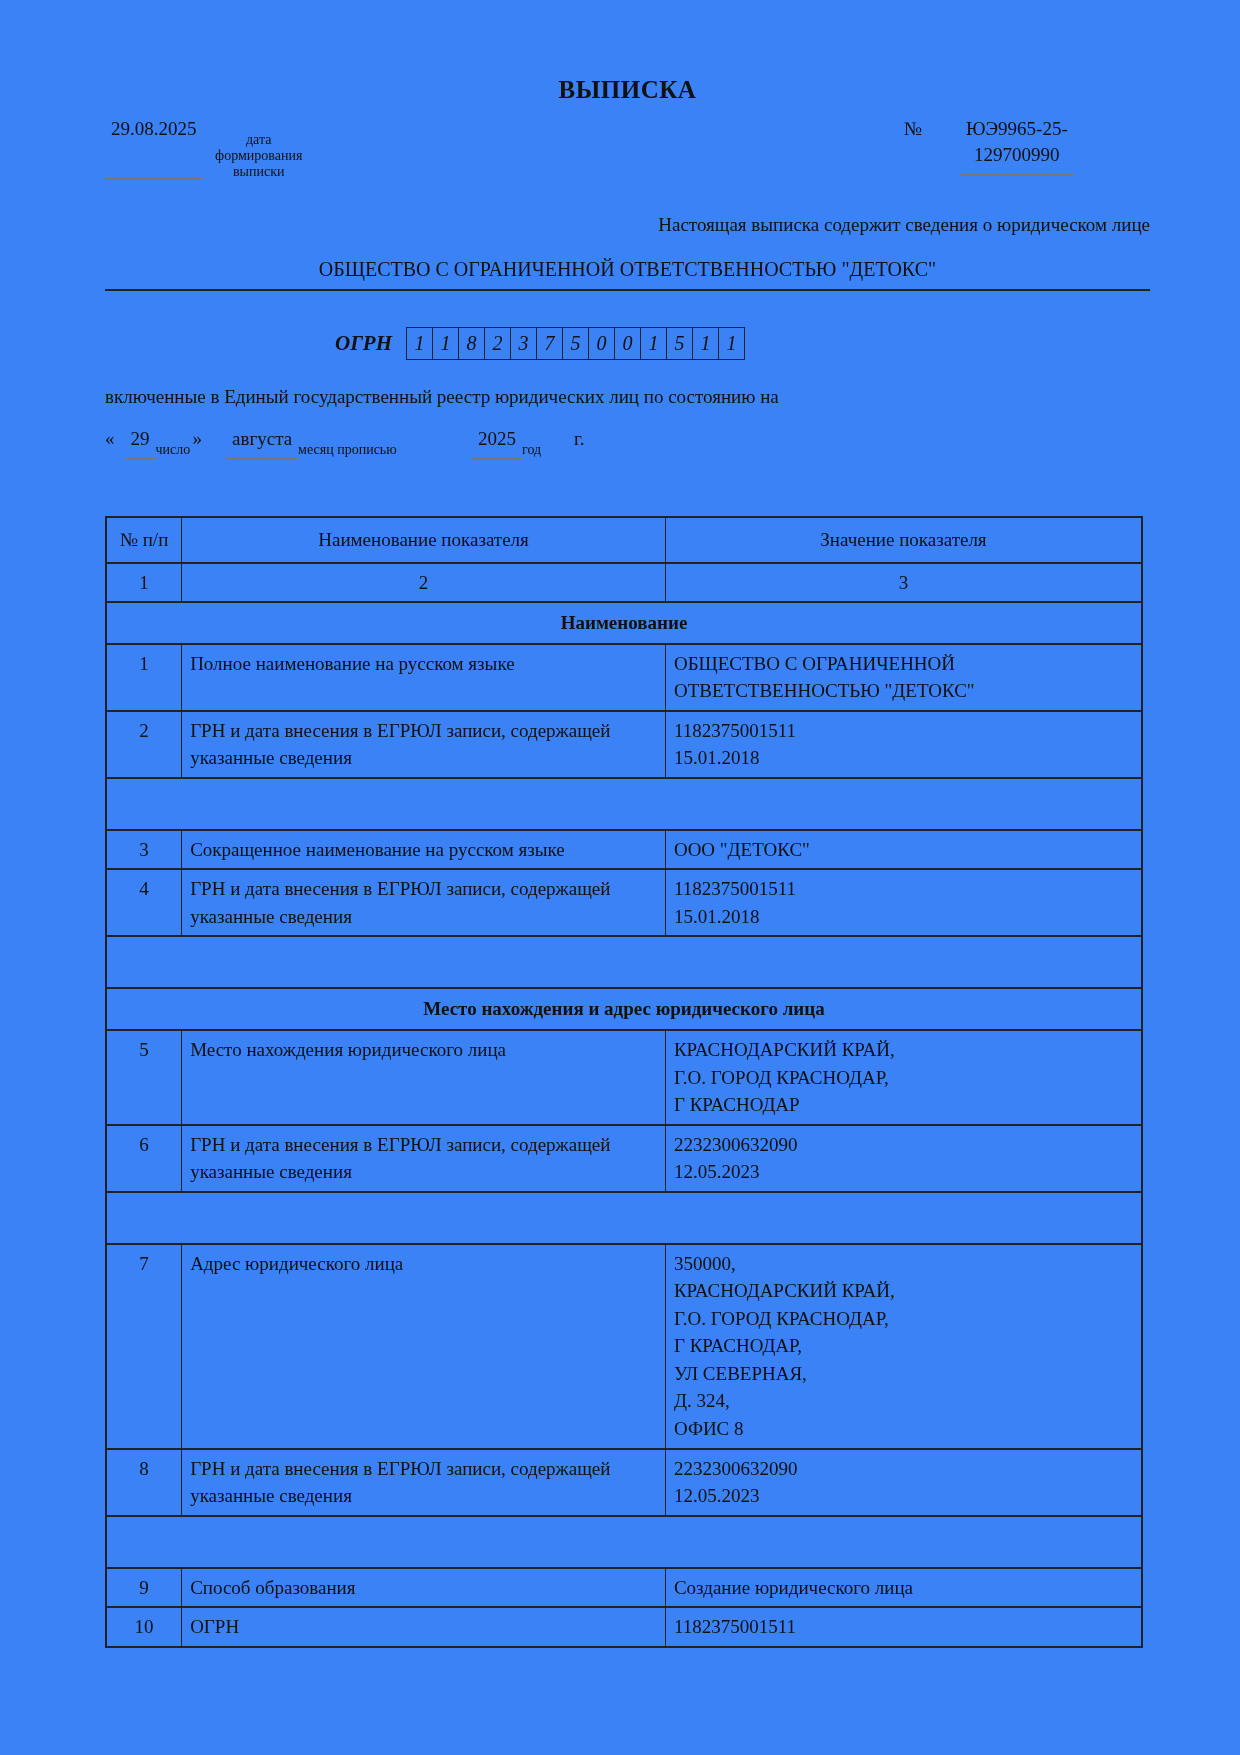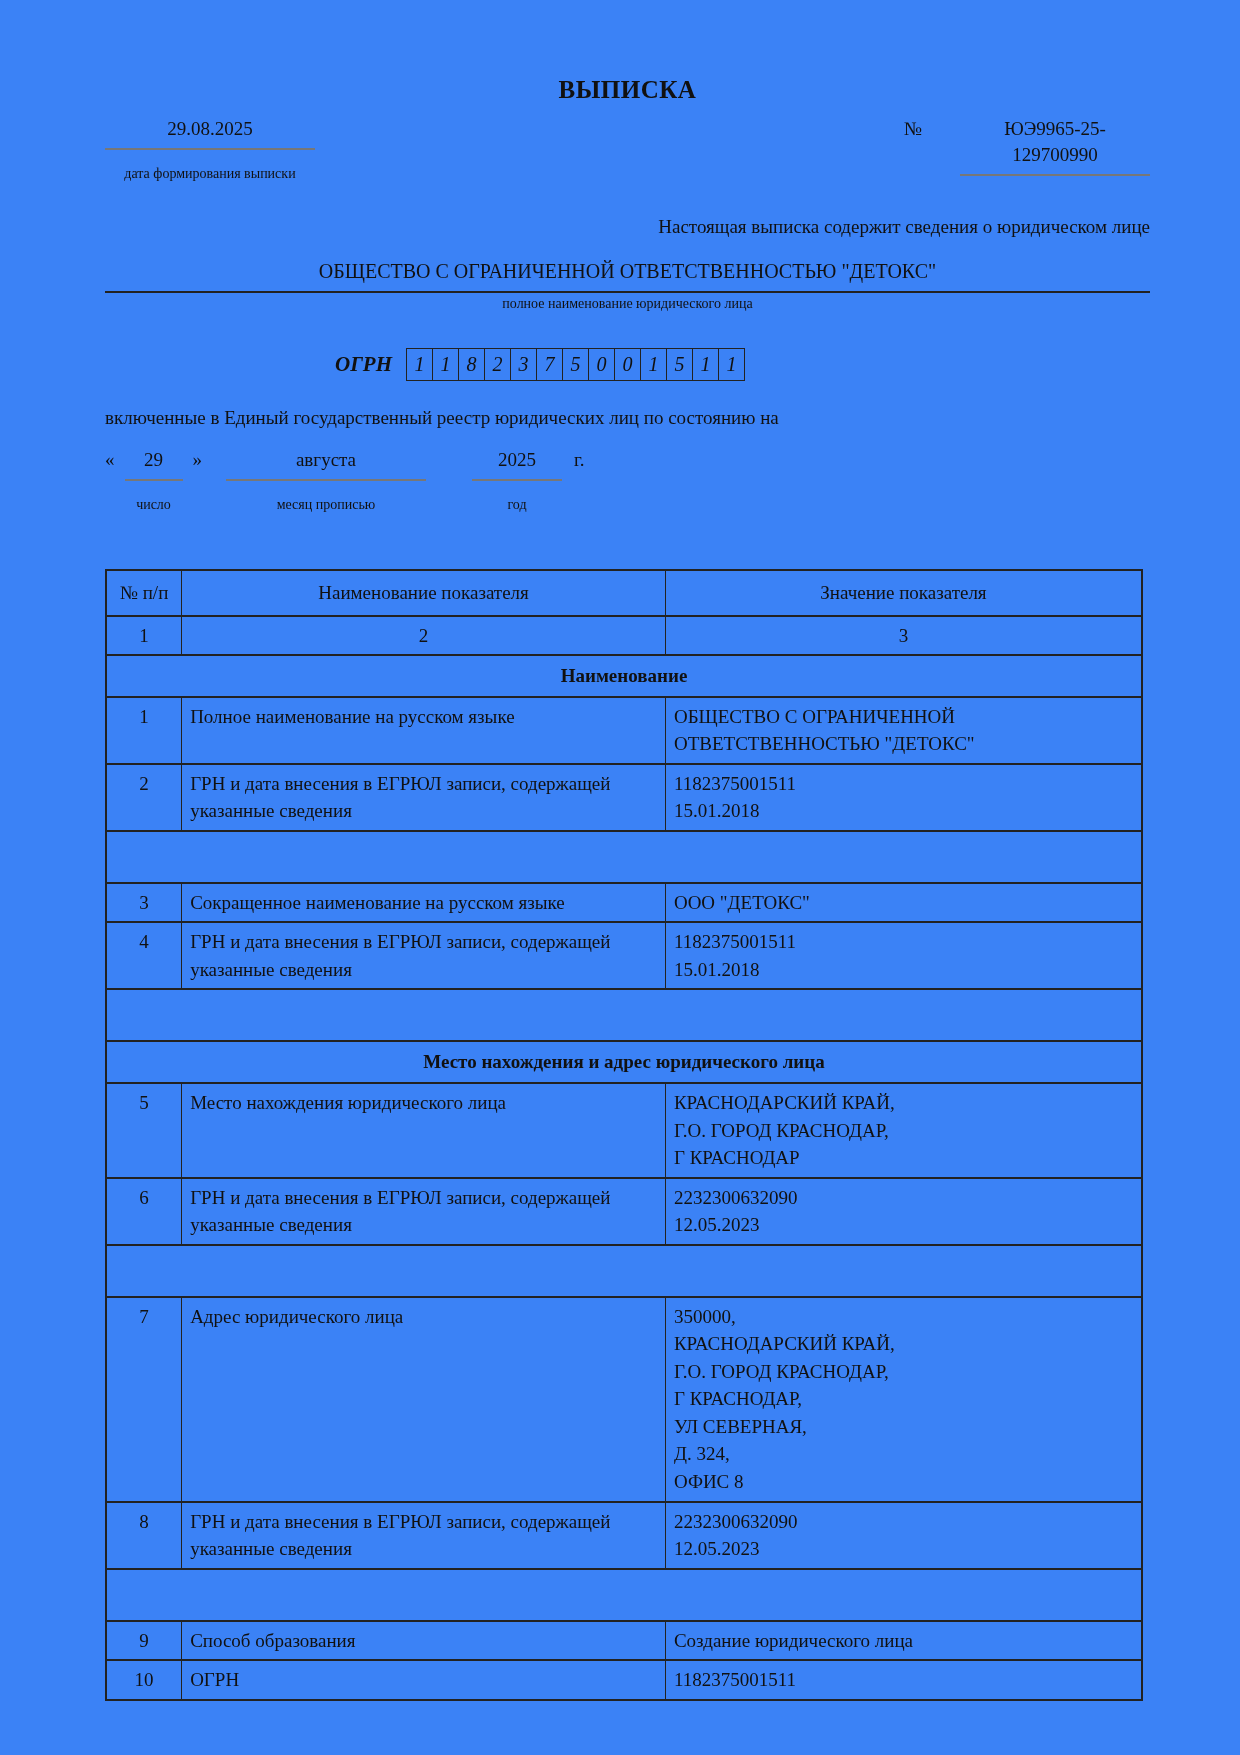--- a/index.html
+++ b/index.html
@@ -30,21 +30,21 @@
     font-size: 20px;
     font-weight: bold;
     margin: 0 0 48px 0;
   }
   .head-row {
     display: flex;
     justify-content: space-between;
     align-items: flex-start;
     margin-bottom: 34px;
   }
-  .blank-field { display: inline-flex; flex-direction: column; text-align: center; }
+  .blank-field { display: inline-flex; flex-direction: row; text-align: center; }
   .blank-field .value {
     border-bottom: 2px solid #777;
     padding: 0 6px 6px 6px;
     line-height: 26px;
   }
   .blank-field .caption {
     font-size: 14px;
     padding-top: 16px;
     color: #111;
   }
@@ -145,21 +145,20 @@
         <span class="value">ЮЭ9965-25-
 129700990</span>
       </span>
     </span>
   </div>
 
   <p class="intro-line">Настоящая выписка содержит сведения о юридическом лице</p>
 
   <div class="company-block">
     <div class="company-name">ОБЩЕСТВО С ОГРАНИЧЕННОЙ ОТВЕТСТВЕННОСТЬЮ "ДЕТОКС"</div>
-    <div class="company-caption">полное наименование юридического лица</div>
   </div>
 
   <div class="ogrn-row">
     <span class="ogrn-label">ОГРН</span>
     <span class="ogrn-boxes">
       <span class="digit">1</span>
       <span class="digit">1</span>
       <span class="digit">8</span>
       <span class="digit">2</span>
       <span class="digit">3</span>

